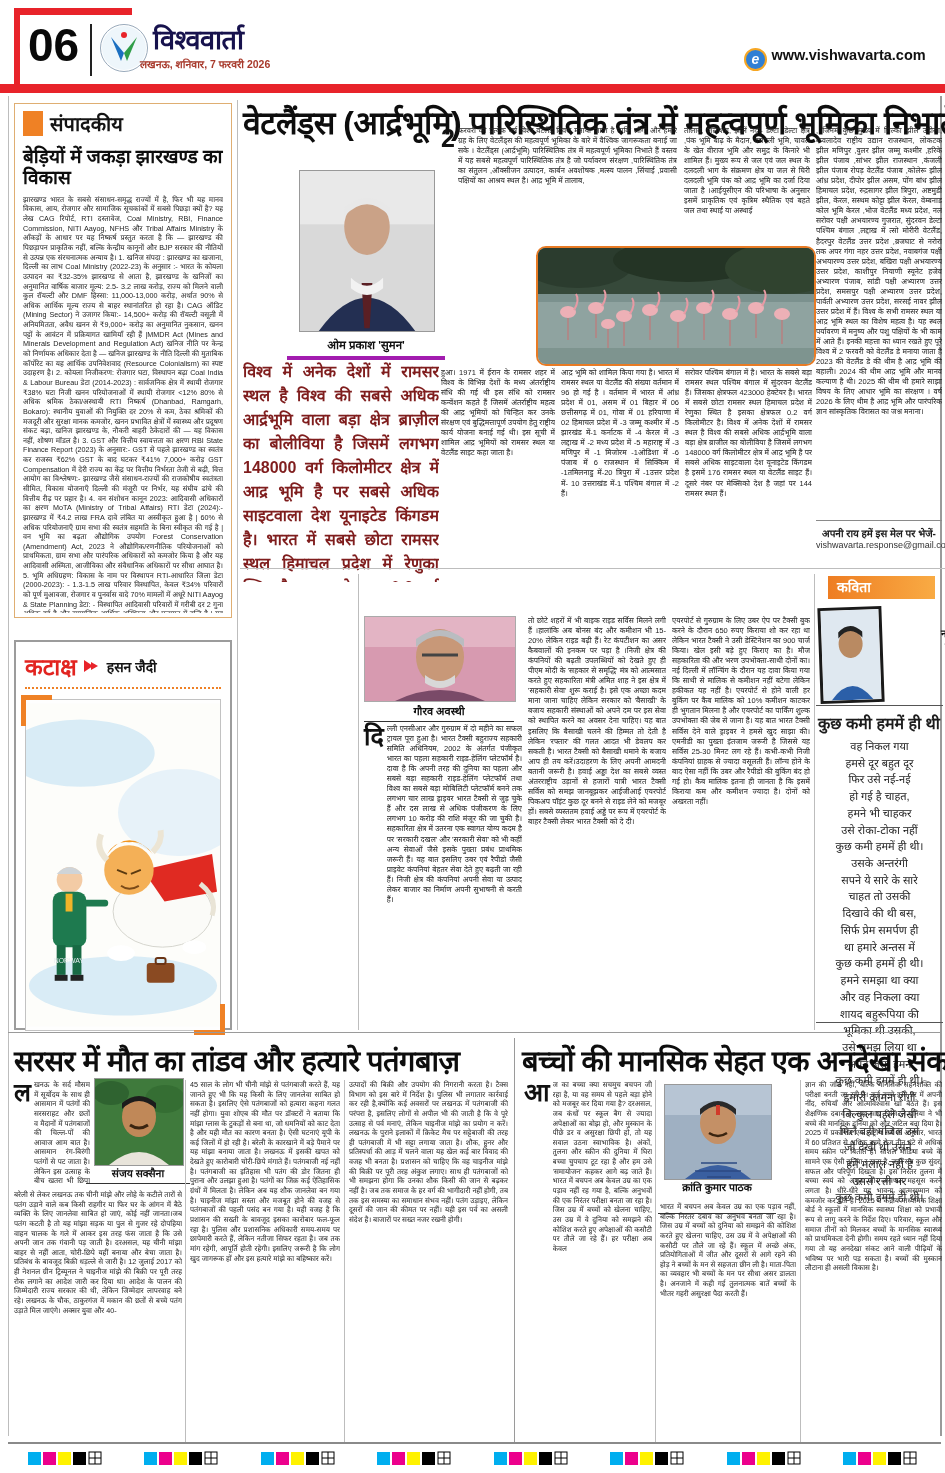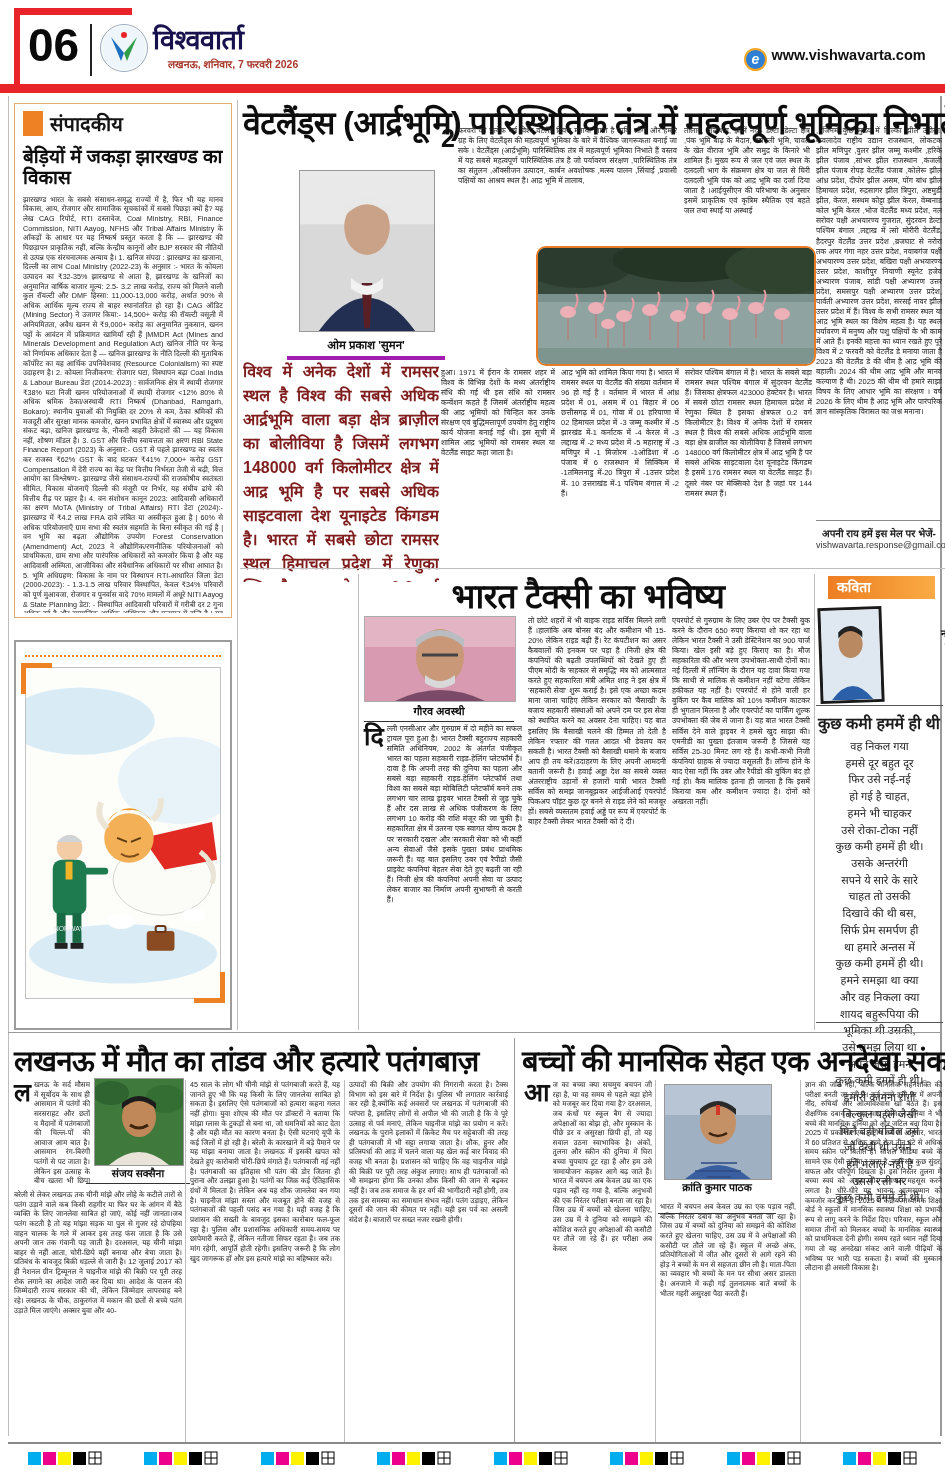--- a/index.html
+++ b/index.html
@@ -61,41 +61,49 @@
   <div class="abs" style="left:90px;top:24px;width:2px;height:52px;background:#222;"></div>
   <div class="abs photo" style="left:100px;top:24px;width:46px;height:46px;border-radius:50%;border:1px solid #9ab;">
     <svg viewBox="0 0 46 46">
         <circle cx="23" cy="23" r="22" fill="#eef6fb"></circle>
         <path d="M10 12 L20 36 L23 28 Z" fill="#1c6fc0"></path>
         <path d="M36 12 L26 36 L23 28 Z" fill="#2f9e48"></path>
         <circle cx="23" cy="10" r="3" fill="#e8232a"></circle>
       </svg>
   </div>
   <div class="abs masthead" style="left:153px;top:20px;">विश्ववार्ता</div>
-  <div class="abs dateline" style="left:168px;top:57px;">लखनऊ,   शनिवार, 7 फरवरी 2026</div>
+  <div class="abs dateline" style="left:140px;top:57px;">लखनऊ,   शनिवार, 7 फरवरी 2026</div>
   <div class="abs" style="left:744px;top:46px;">
     <span class="e-icon">e</span>
     <span class="site">www.vishwavarta.com</span>
   </div>
   <div class="abs" style="left:0;top:84px;width:945px;height:9px;background:#e8232a;"></div>
 
   <div class="abs rule-v" style="left:8px;top:96px;height:1340px;"></div>
   <div class="abs" style="left:940px;top:96px;height:1340px;width:2px;background:#9a9a9a;"></div>
   <div class="abs rule-v" style="left:237px;top:100px;height:930px;"></div>
 
   <div class="abs ed-box" style="left:14px;top:103px;width:218px;height:515px;box-sizing:border-box;padding:6px 8px;">
     <div style="display:flex;align-items:center;gap:7px;">
       <div class="ed-label-sq"></div>
       <div class="ed-label">संपादकीय</div>
     </div>
     <div class="ed-headline" style="margin:10px 0 6px 0;">बेड़ियों में जकड़ा झारखण्ड का विकास</div>
     <div class="txt" style="font-size:7.2px;height:418px;">झारखण्ड भारत के सबसे संसाधन-समृद्ध राज्यों में है, फिर भी यह मानव विकास, आय, रोजगार और सामाजिक सूचकांकों में सबसे पिछड़ा क्यों है? यह लेख CAG रिपोर्ट, RTI दस्तावेज, Coal Ministry, RBI, Finance Commission, NITI Aayog, NFHS और Tribal Affairs Ministry के आँकड़ों के आधार पर यह निष्कर्ष प्रस्तुत करता है कि — झारखण्ड की पिछड़ापन प्राकृतिक नहीं, बल्कि केन्द्रीय कानूनों और BJP सरकार की नीतियों से उत्पन्न एक संरचनात्मक अन्याय है। 1. खनिज संपदा : झारखण्ड का खजाना, दिल्ली का लाभ Coal Ministry (2022-23) के अनुसार :- भारत के कोयला उत्पादन का ₹32-35% झारखण्ड से आता है, झारखण्ड के खनिजों का अनुमानित वार्षिक बाजार मूल्य: 2.5- 3.2 लाख करोड़, राज्य को मिलने वाली कुल रॉयल्टी और DMF हिस्सा: 11,000-13,000 करोड़, अर्थात 90% से अधिक आर्थिक मूल्य राज्य से बाहर स्थानांतरित हो रहा है। CAG ऑडिट (Mining Sector) ने उजागर किया:- 14,500+ करोड़ की रॉयल्टी वसूली में अनियमितता, अवैध खनन से ₹9,000+ करोड़ का अनुमानित नुकसान, खनन पट्टों के आवंटन में प्रक्रियागत खामियाँ रही हैं |MMDR Act (Mines and Minerals Development and Regulation Act) खनिज नीति पर केन्द्र को निर्णायक अधिकार देता है — खनिज झारखण्ड के नीति दिल्ली की मुताबिक कॉर्पोरेट का यह आर्थिक उपनिवेशवाद (Resource Colonialism) का स्पष्ट उदाहरण है। 2. कोयला निजीकरण: रोजगार घटा, विस्थापन बढ़ा Coal India &amp; Labour Bureau डेटा (2014-2023) : सार्वजनिक क्षेत्र में स्थायी रोजगार ₹38% घटा निजी खनन परियोजनाओं में स्थायी रोजगार &lt;12% 80% से अधिक श्रमिक ठेका/अस्थायी RTI निष्कर्ष (Dhanbad, Ramgarh, Bokaro): स्थानीय युवाओं की नियुक्ति दर 20% से कम, ठेका श्रमिकों की मजदूरी और सुरक्षा मानक कमजोर, खनन प्रभावित क्षेत्रों में स्वास्थ्य और प्रदूषण संकट बढ़ा, खनिज झारखण्ड के, नौकरी बाहरी ठेकेदारों की — यह विकास नहीं, शोषण मॉडल है। 3. GST और वित्तीय स्वायत्तता का क्षरण RBI State Finance Report (2023) के अनुसार:- GST से पहले झारखण्ड का स्वतंत्र कर राजस्व ₹62% GST के बाद घटकर ₹41% 7,000+ करोड़ GST Compensation में देरी राज्य का केंद्र पर वित्तीय निर्भरता तेजी से बढ़ी, वित्त आयोग का विश्लेषण:- झारखण्ड जैसे संसाधन-राज्यों की राजकोषीय स्वतंत्रता सीमित, विकास योजनाएँ दिल्ली की मंजूरी पर निर्भर, यह संघीय ढांचे की वित्तीय रीढ़ पर प्रहार है। 4. वन संशोधन कानून 2023: आदिवासी अधिकारों का क्षरण MoTA (Ministry of Tribal Affairs) RTI डेटा (2024):- झारखण्ड में ₹4.2 लाख FRA दावे लंबित या अस्वीकृत हुआ है | 60% से अधिक परियोजनाएँ ग्राम सभा की स्वतंत्र सहमति के बिना स्वीकृत की गई है |वन भूमि का बढ़ता औद्योगिक उपयोग Forest Conservation (Amendment) Act, 2023 ने औद्योगिक/रणनीतिक परियोजनाओं को प्राथमिकता, ग्राम सभा और पारंपरिक अधिकारों को कमजोर किया है और यह आदिवासी अस्मिता, आजीविका और संवैधानिक अधिकारों पर सीधा आघात है। 5. भूमि अधिग्रहण: विकास के नाम पर विस्थापन RTI-आधारित जिला डेटा (2000-2023): - 1.3-1.5 लाख परिवार विस्थापित, केवल ₹34% परिवारों को पूर्ण मुआवजा, रोजगार व पुनर्वास वादे 70% मामलों में अधूरे NITI Aayog &amp; State Planning डेटा: - विस्थापित आदिवासी परिवारों में गरीबी दर 2 गुना अधिक हुई है और सामाजिक-आर्थिक अस्थिरता और पलायन में वृद्धि है | यह विकास नहीं — सामाजिक विस्थापन नीति है। 6. मानव विकास सूचकांक: संसाधन-समृद्ध, मानव-गरीब NFHS-5 (2021) के अनुसार :- झारखण्ड में कुपोषण ₹39% और आदिवासी बच्चों में स्टंटिंग ₹42% है और मातृ मृत्यु दर राष्ट्रीय औसत से अधिक, स्कूल ड्रॉपआउट और बाल श्रम चिंताजनक स्थिति में है।</div>
   </div>
 
   <div class="abs kt-box" style="left:14px;top:640px;width:218px;height:390px;box-sizing:border-box;padding:8px 9px;">
+    <div style="display:flex;align-items:center;gap:6px;">
+      <span class="kt-title">कटाक्ष</span>
+      <svg width="18" height="14" viewBox="0 0 18 14">
+          <path d="M1 1 L10 7 L1 13 Z" fill="#e8232a"></path>
+          <path d="M8 3 L15 7 L8 11 Z" fill="#e8232a"></path>
+        </svg>
+      <span class="kt-author">हसन जैदी</span>
+    </div>
     <div class="kt-dotted" style="margin-top:5px;"></div>
     <div class="kt-frame" style="position:relative;margin-top:10px;height:330px;">
       <div class="corner tl"></div>
       <div class="corner br"></div>
       <svg viewBox="0 0 196 326" style="width:100%;height:100%;display:block;">
         <rect width="196" height="326" fill="#fdfdfa"></rect>
         <ellipse cx="55" cy="50" rx="75" ry="34" fill="#d9ecf6"></ellipse>
         <ellipse cx="155" cy="110" rx="62" ry="44" fill="#e7f2f9"></ellipse>
         <ellipse cx="98" cy="285" rx="95" ry="30" fill="#d9ecf6"></ellipse>
 
@@ -202,21 +210,20 @@
 
   <div class="abs feedback" style="left:816px;top:520px;width:126px;">
     <div class="fl">अपनी राय हमें इस मेल पर भेजें-</div>
     <div class="fe">vishwavarta.response@gmail.com</div>
   </div>
 
   <div class="abs rule-h" style="left:240px;top:568px;width:705px;"></div>
 
   <div class="abs rule-v" style="left:358px;top:574px;height:456px;"></div>
   <div class="abs rule-v" style="left:814px;top:574px;height:456px;"></div>
-  <div class="abs headline" style="left:368px;top:572px;width:440px;text-align:center;font-size:34px;">भारत टैक्सी का भविष्य</div>
 
   <div class="abs photo" style="left:364px;top:616px;width:150px;height:84px;border:1px solid #aaa;">
     <svg viewBox="0 0 150 84" preserveAspectRatio="none">
       <rect width="150" height="84" fill="#d79ab0"></rect>
         <rect width="150" height="30" fill="#e3b4c4"></rect>
       <ellipse cx="75" cy="40" rx="24" ry="28" fill="#c89878"></ellipse>
       <path d="M51 30 Q75 8 99 30 L99 22 Q75 4 51 22 Z" fill="#b9bcc0"></path>
       <path d="M57 38 L93 38" stroke="#444" stroke-width="3"></path>
       <path d="M60 58 Q75 70 90 58 L90 66 Q75 76 60 66 Z" fill="#d8d8d8"></path>
       <path d="M30 84 Q75 62 120 84 Z" fill="#7a4a68"></path>
@@ -268,21 +275,21 @@
 मिले वही मंजिल उसे
 जो देखी थी उसने,
 हमें मलाल नहीं है
 उससे रत्ती भर
 कुछ कमी हममें ही थी।</div>
   <div class="abs" style="left:816px;top:1022px;width:127px;height:1px;background:#555;"></div>
 
   <div class="abs" style="left:8px;top:1032px;width:933px;height:1px;background:#9a9a9a;"></div>
   <div class="abs" style="left:514px;top:1038px;width:1px;height:406px;background:#9a9a9a;"></div>
 
-  <div class="abs headline" style="left:14px;top:1040px;width:496px;font-size:29px;">लखनऊ में मौत का तांडव और हत्यारे पतंगबाज़</div>
+  <div class="abs headline" style="left:14px;top:1040px;width:496px;font-size:29px;">सरसर में मौत का तांडव और हत्यारे पतंगबाज़</div>
   <div class="abs" style="left:14px;top:1080px;width:76px;height:104px;">
     <span class="dropcap">ल</span>
     <span class="txt" style="display:block;height:104px;font-size:7.2px;">खनऊ के सर्द मौसम में सूर्योदय के साथ ही आसमान में पतंगों की सरसराहट और छतों व मैदानों में पतंगबाजों की चिल्ल-पों की आवाज आम बात है। आसमान रंग-बिरंगी पतंगों से पट जाता है। लेकिन इस उत्साह के बीच खतरा भी छिपा था।</span>
   </div>
   <div class="abs photo" style="left:94px;top:1078px;width:88px;height:86px;border:1px solid #999;">
     <svg viewBox="0 0 88 86" preserveAspectRatio="none">
       <rect width="88" height="86" fill="#3f7a3c"></rect>
       <ellipse cx="16" cy="14" rx="18" ry="12" fill="#2f6330"></ellipse>
         <ellipse cx="70" cy="20" rx="20" ry="14" fill="#356e33"></ellipse>
       <ellipse cx="44" cy="38" rx="17" ry="20" fill="#c08858"></ellipse>

